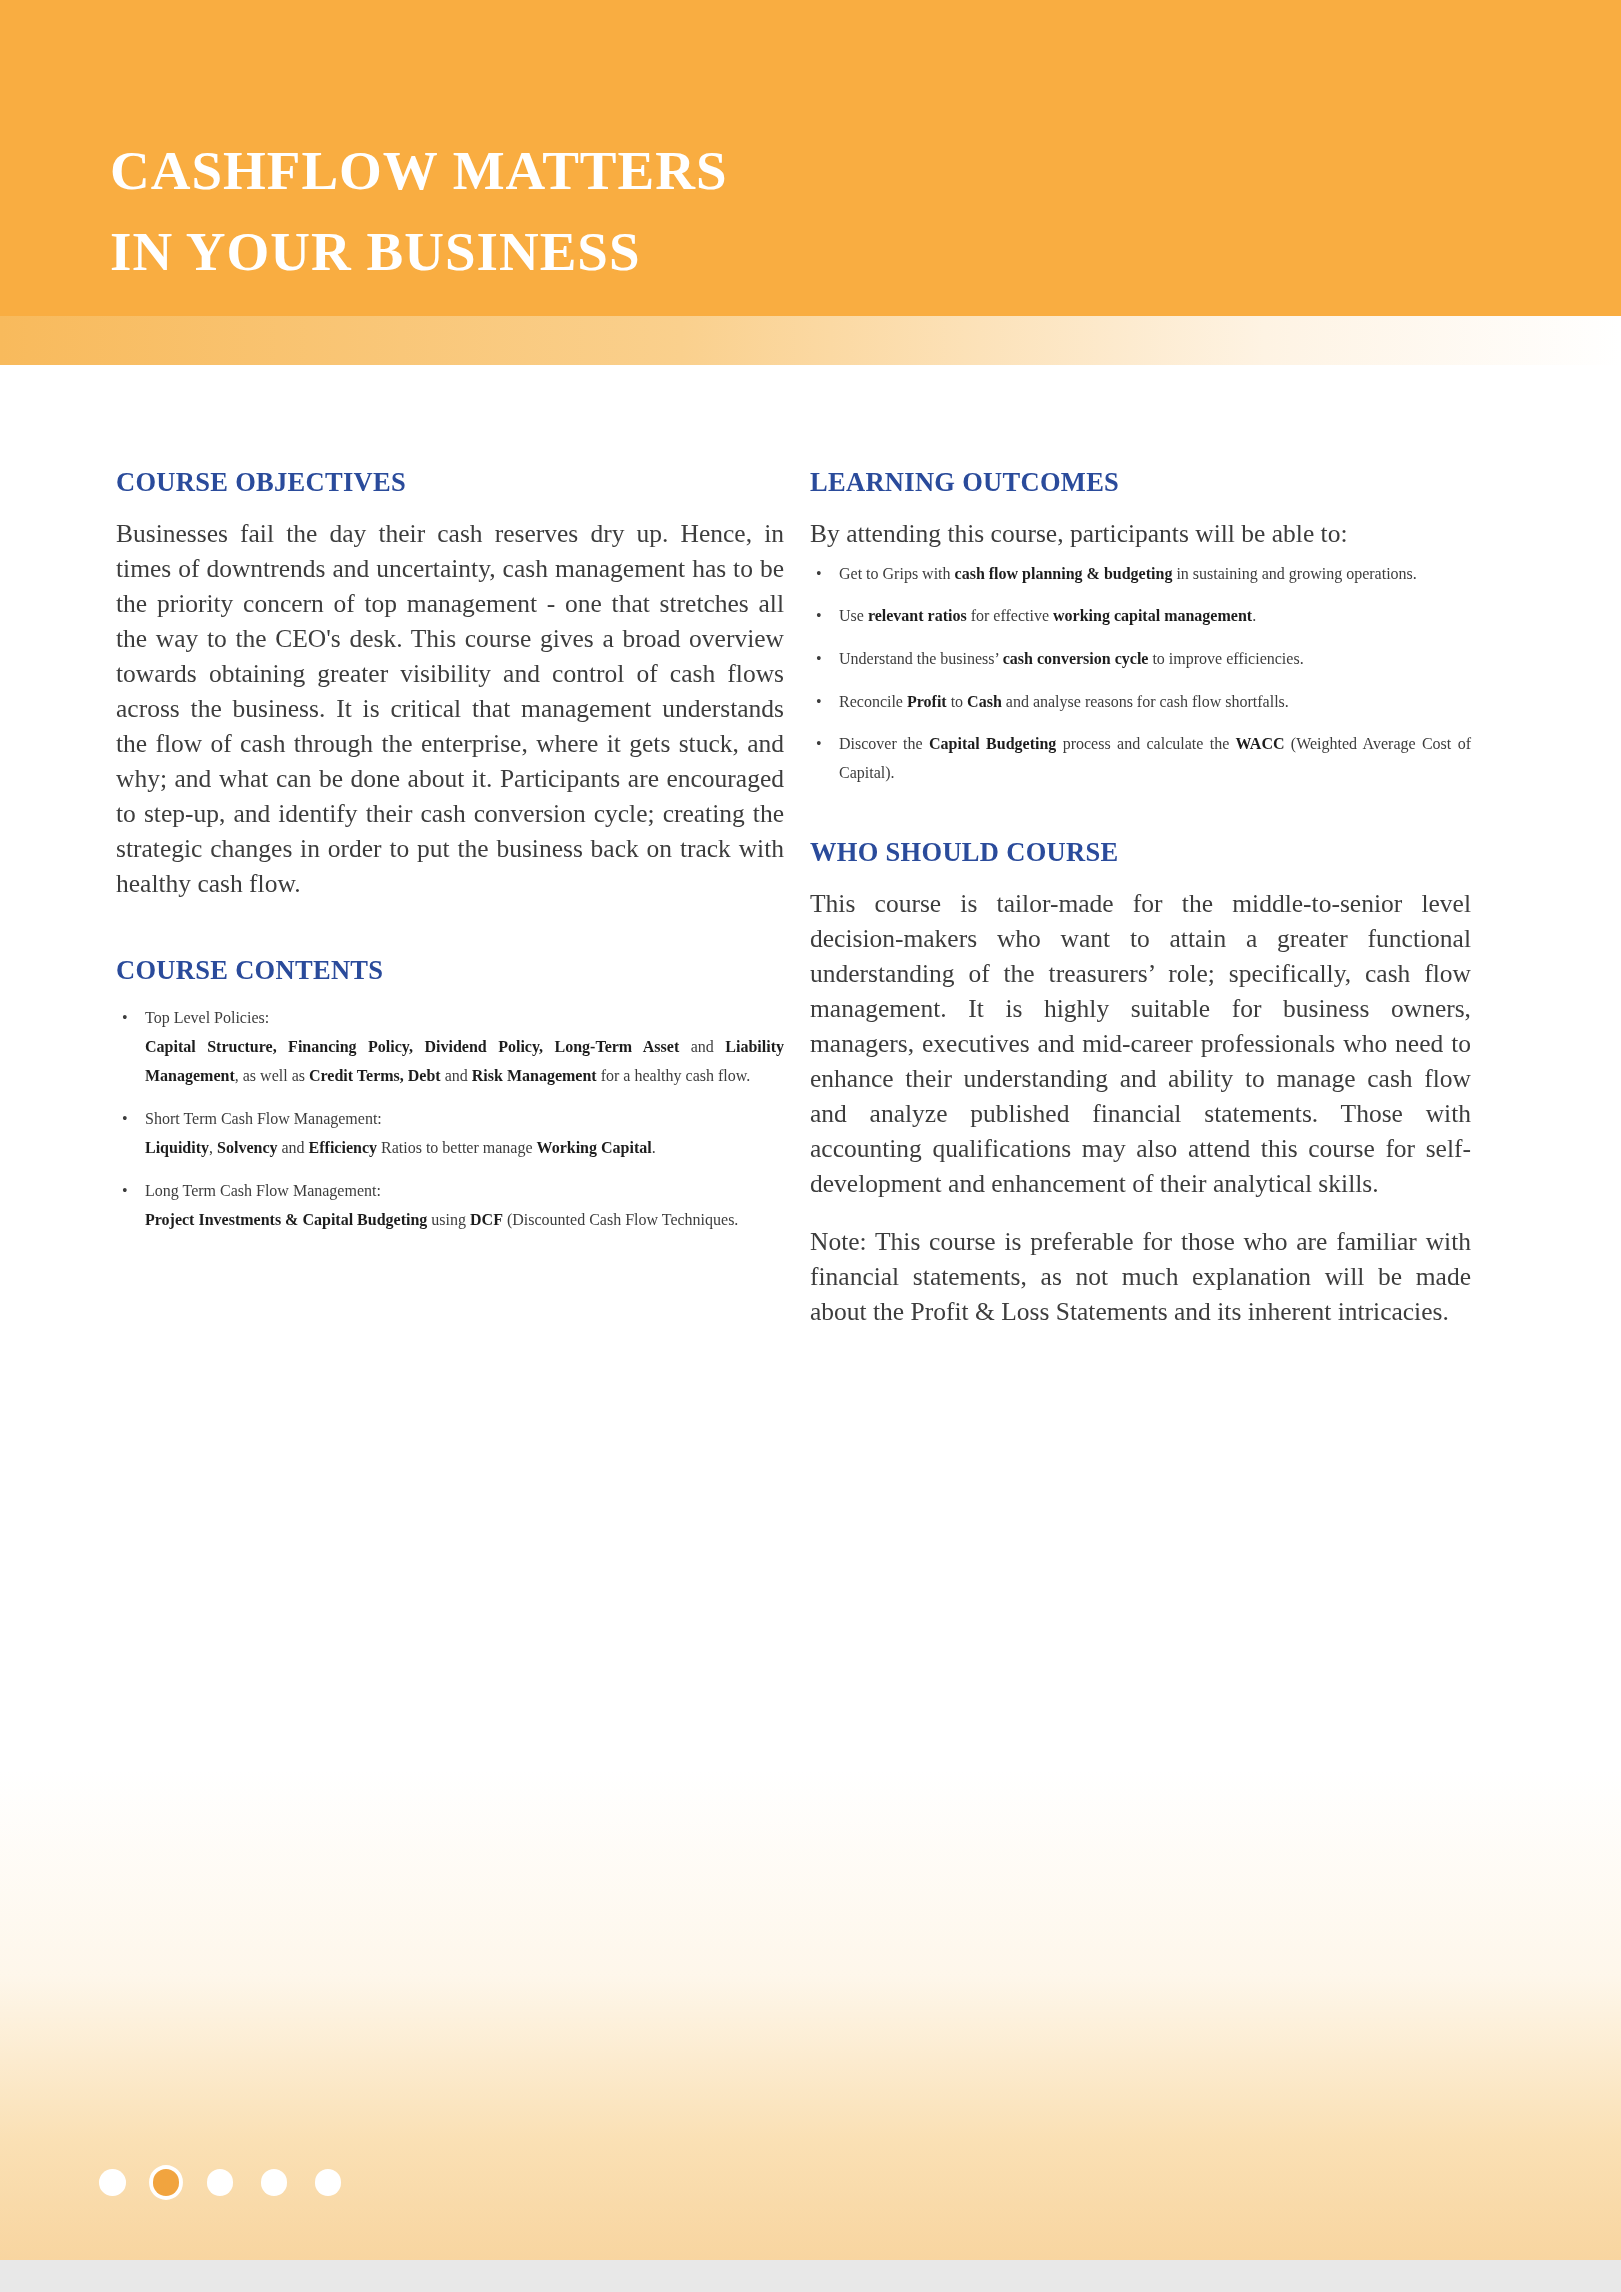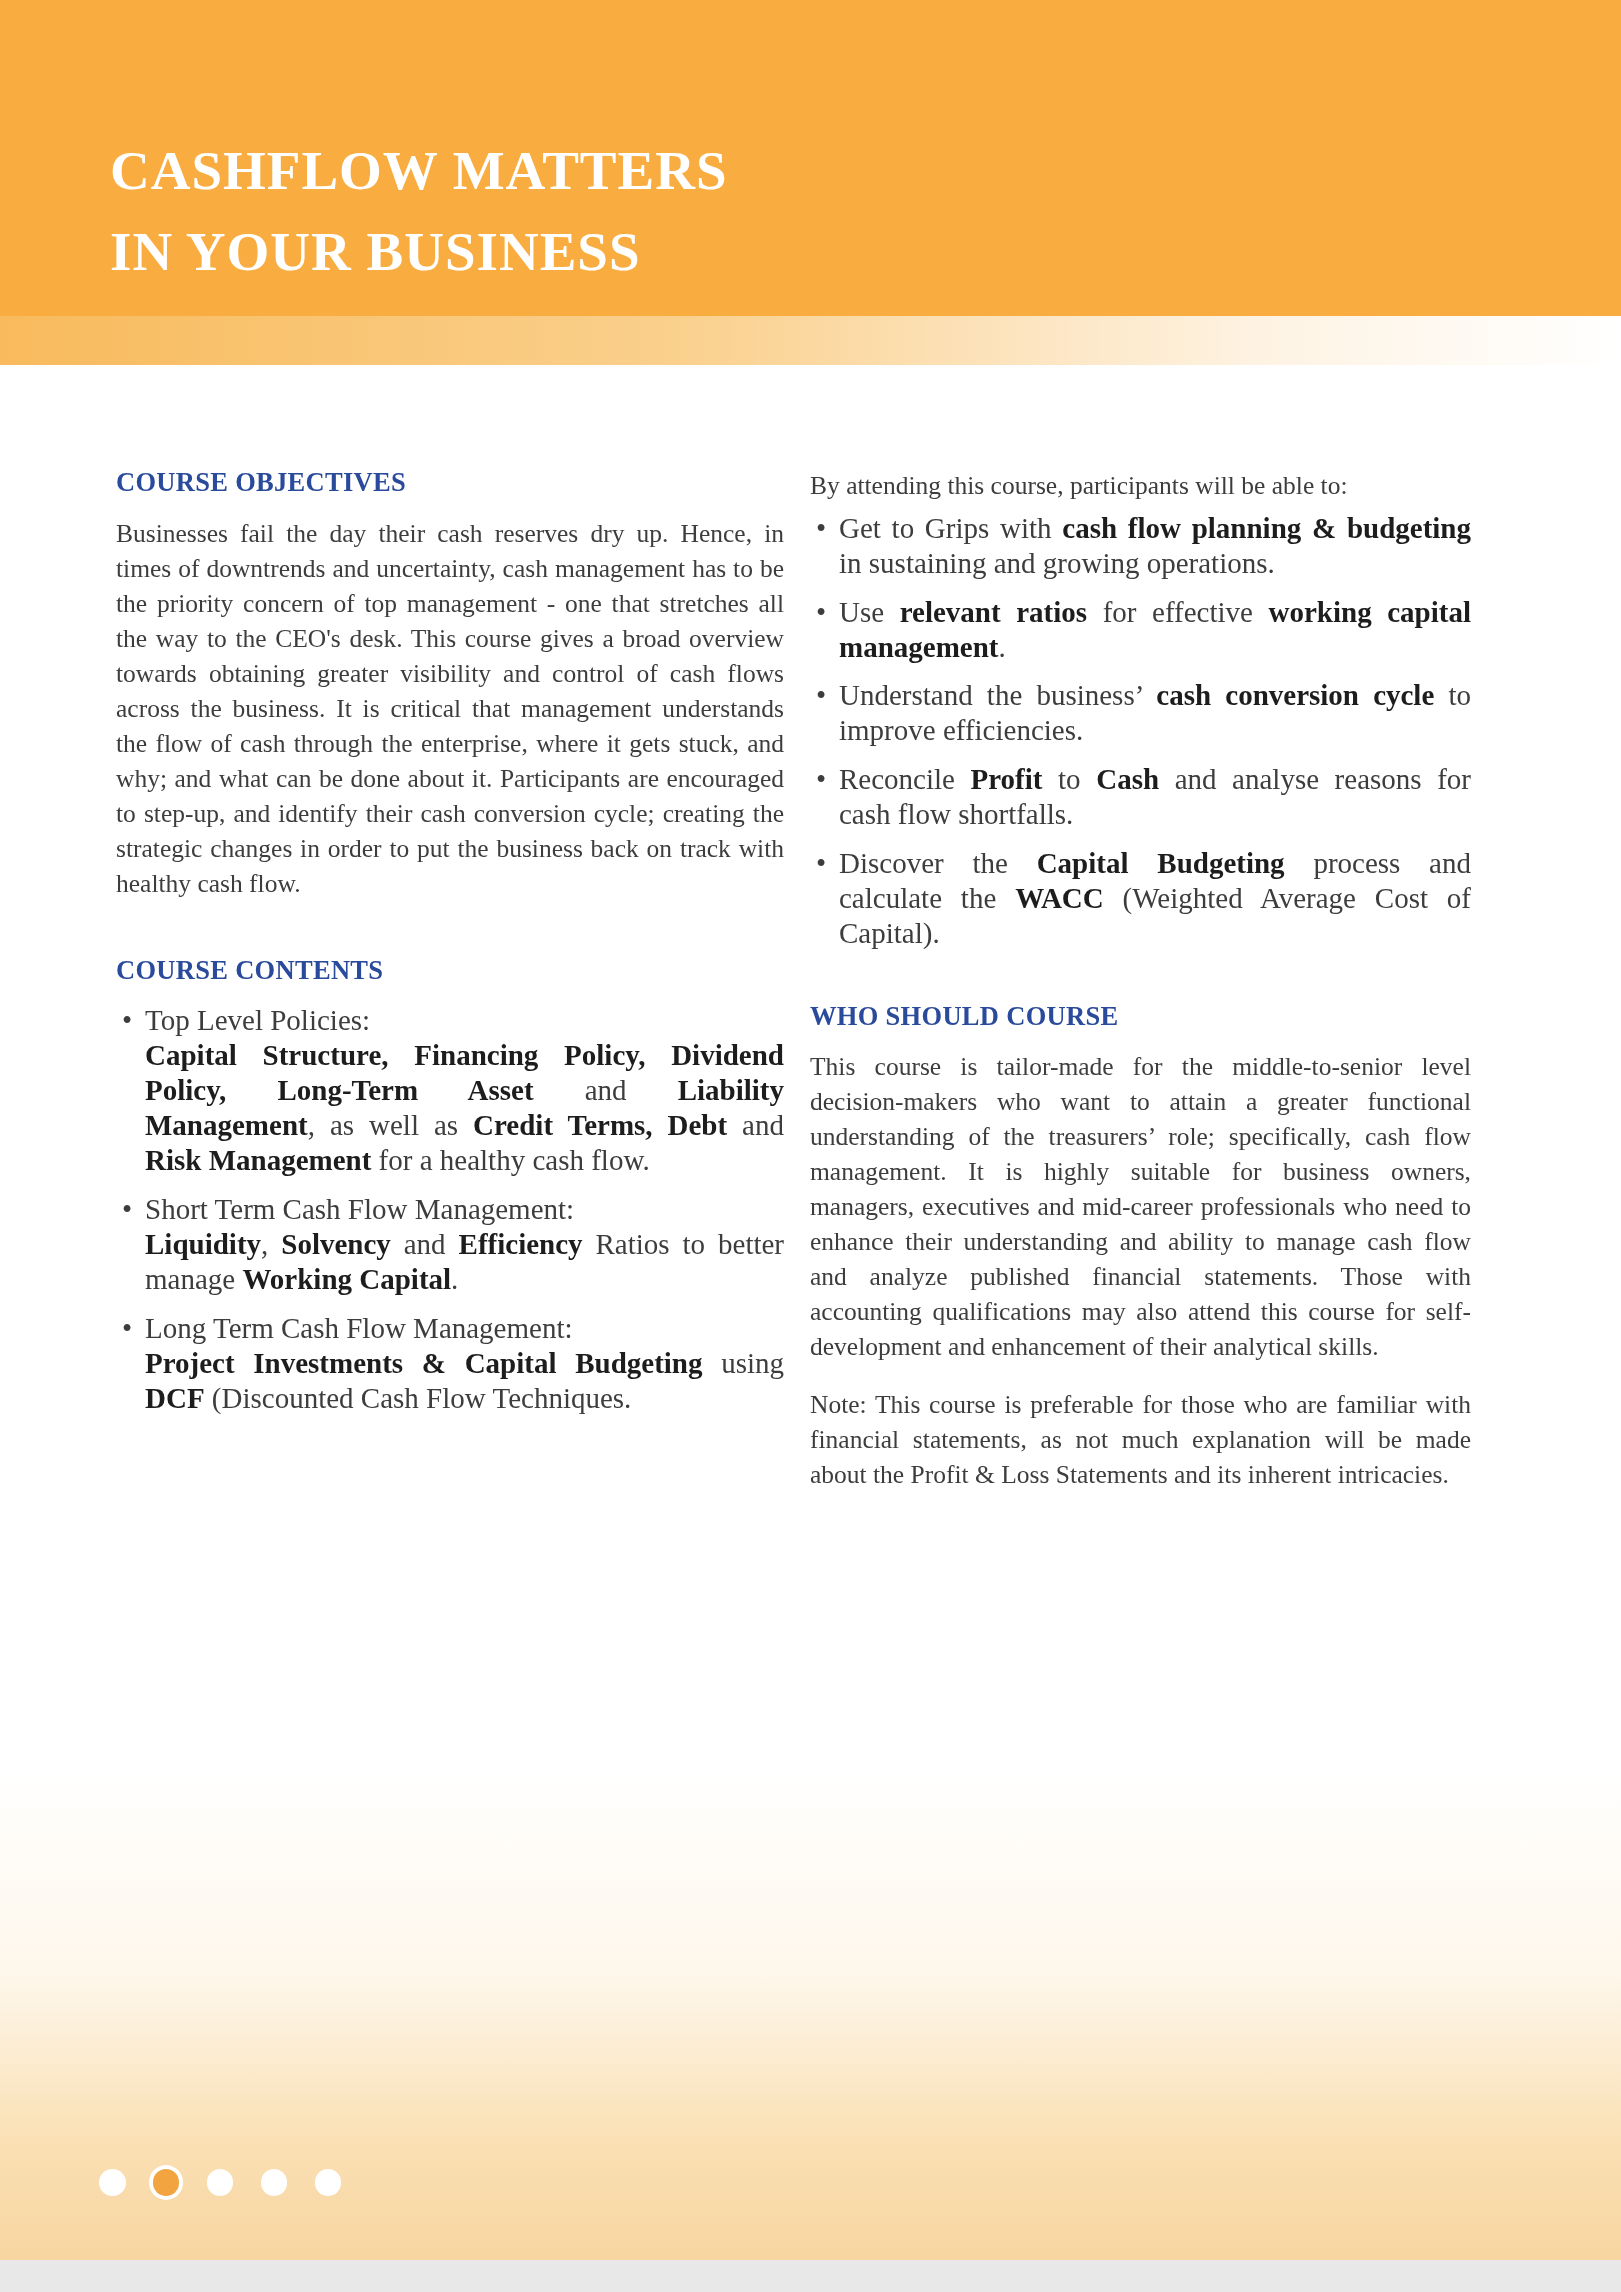--- a/index.html
+++ b/index.html
@@ -51,21 +51,21 @@
     font-size:25.5px;line-height:35px;color:var(--body_text);
     text-align:justify;margin:0;
   }
   p.intro{margin-bottom:8px;}
   p.note{margin-top:23px;}
   ul.bullets{
     list-style:none;margin:0;padding:0;
   }
   ul.bullets li{
     position:relative;padding-left:29px;margin-bottom:13.7px;
-    font-size:29px;line-height:35px;color:var(--body_text);
+    font-size:16px;line-height:29px;color:var(--body_text);
     text-align:justify;
   }
   ul.bullets li::before{
     content:"\2022";
     position:absolute;left:5.9px;top:0;
     color:var(--body_text);
   }
   ul.bullets li b, p.body b{
     font-weight:700;color:var(--bold_text);
   }
@@ -113,20 +113,21 @@
 
       <h2 class="spaced">COURSE CONTENTS</h2>
       <ul class="bullets">
           <li>Top Level Policies:<br><b>Capital Structure, Financing Policy, Dividend Policy, Long-Term Asset</b> and <b>Liability Management</b>, as well as <b>Credit Terms, Debt</b> and <b>Risk Management</b> for a healthy cash flow.</li>
           <li>Short Term Cash Flow Management:<br><b>Liquidity</b>, <b>Solvency</b> and <b>Efficiency</b> Ratios to better manage <b>Working Capital</b>.</li>
           <li>Long Term Cash Flow Management:<br><b>Project Investments &amp; Capital Budgeting</b> using <b>DCF</b> (Discounted Cash Flow Techniques.</li>
         </ul>
     </div>
 
     <div class="col-right">
+      <h2>LEARNING OUTCOMES</h2>
       <p class="body intro">By attending this course, participants will be able to:</p>
       <ul class="bullets">
           <li>Get to Grips with <b>cash flow planning &amp; budgeting</b> in sustaining and growing operations.</li>
           <li>Use <b>relevant ratios</b> for effective <b>working capital management</b>.</li>
           <li>Understand the business’ <b>cash conversion cycle</b> to improve efficiencies.</li>
           <li>Reconcile <b>Profit</b> to <b>Cash</b> and analyse reasons for cash flow shortfalls.</li>
           <li>Discover the <b>Capital Budgeting</b> process and calculate the <b>WACC</b> (Weighted Average Cost of Capital).</li>
         </ul>
 
       <h2 class="spaced-right">WHO SHOULD COURSE</h2>

